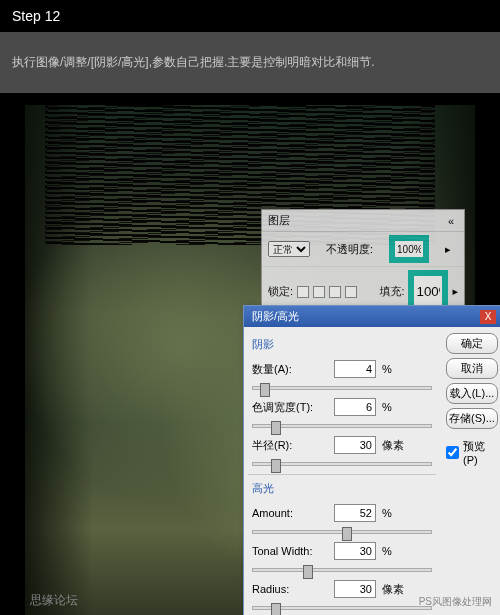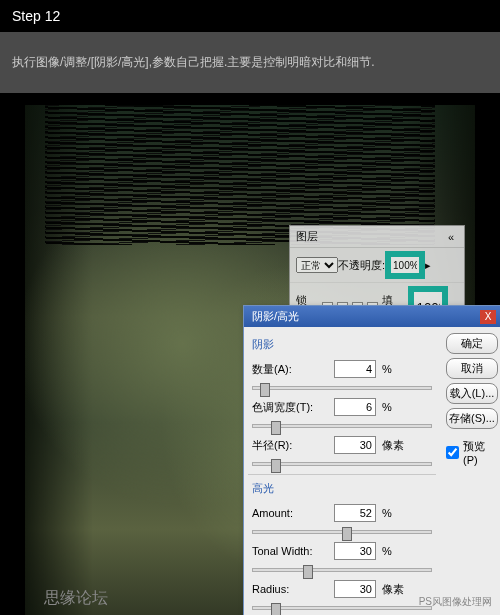--- a/index.html
+++ b/index.html
@@ -2,25 +2,25 @@
 <html><head>
 <meta charset="utf-8">
 <style>
 *{margin:0;padding:0;box-sizing:border-box;font-family:"Microsoft YaHei",SimSun,Arial,sans-serif}
 body{width:500px;height:615px;background:#000;overflow:hidden;position:relative}
 .step-title{background:#000;color:#fff;font-size:14px;padding:8px 12px}
 .step-desc{background:#4a4a4a;color:#ccc;font-size:12px;padding:22px 12px}
 .canvas-area{position:relative;margin:12px 25px 0;width:450px;height:530px;background:linear-gradient(180deg,#1a2a1e 0%,#2d3628 20%,#4a5238 40%,#3a4530 60%,#5a6240 80%,#2a3020 100%)}
 .canvas-area::before{content:"";position:absolute;inset:0;background:radial-gradient(ellipse at 35% 45%,#6b7850 0%,transparent 40%),radial-gradient(ellipse at 60% 60%,#7a8858 0%,transparent 35%),linear-gradient(90deg,#0a0f08 0%,transparent 15%),linear-gradient(-90deg,#0a0f08 0%,transparent 15%);opacity:.85}
 .hair{position:absolute;top:0;left:20px;right:40px;height:140px;background:repeating-linear-gradient(182deg,#000 0 2px,transparent 2px 5px),repeating-linear-gradient(178deg,#0a0a0a 0 1px,transparent 1px 4px);opacity:.9}
-.layers-panel{position:absolute;top:120px;right:10px;width:176px;background:#ececec;border:1px solid #9b9b9b;font-size:11px;z-index:5;opacity:.85}
+.layers-panel{position:absolute;top:104px;right:10px;width:204px;background:#ececec;border:1px solid #9b9b9b;font-size:11px;z-index:5;opacity:.85}
 .panel-header{display:flex;align-items:center;gap:4px;padding:3px 6px;border-bottom:1px solid #ccc}
 .panel-header span:first-child{flex:0 0 auto}
 .panel-close{margin-left:auto;cursor:pointer;padding:0 4px}
-.panel-row{display:flex;align-items:center;gap:0;padding:3px 6px;border-bottom:1px solid #ddd}
+.panel-row{display:flex;align-items:center;gap:16px;padding:3px 6px;border-bottom:1px solid #ddd}
 .panel-row select,.panel-row input{font-size:10px;height:16px}
 .mini-input{width:40px;border:6px solid #14b8a6;background:#fff;text-align:right;padding:8px 2px}
 .lock-row{display:flex;align-items:center;gap:4px;padding:3px 6px;border-bottom:1px solid #ddd}
 .ico{display:inline-block;width:12px;height:12px;border:1px solid #888;background:#fff}
 .dialog{position:absolute;top:200px;left:218px;width:262px;background:#ececec;border:1px solid #7090c0;z-index:10;font-size:11px;box-shadow:2px 2px 6px rgba(0,0,0,.3)}
 .dlg-title{background:linear-gradient(#4a77c4,#2d5aa8);color:#fff;padding:3px 8px;display:flex;align-items:center}
 .dlg-title-x{margin-left:auto;background:#d04030;color:#fff;width:16px;height:14px;text-align:center;line-height:13px;font-size:10px;cursor:pointer}
 .dlg-body{display:flex}
 .dlg-main{flex:1;padding:6px 8px}
 .dlg-side{width:64px;padding:6px 6px;display:flex;flex-direction:column;gap:4px}
@@ -32,21 +32,21 @@
 .unit{width:26px}
 .slider{height:4px;background:#dcdcdc;border:1px solid #aaa;position:relative;margin:0 0 8px 0}
 .slider::after{content:"";position:absolute;top:-4px;width:8px;height:12px;background:#bfbfbf;border:1px solid #666}
 .s-left::after{left:4%}
 .s-q::after{left:10%}
 .s-52::after{left:50%}
 .s-30::after{left:28%}
 .hr{border:0;border-top:1px solid #c8c8c8;margin:6px -4px}
 .chk{display:flex;align-items:center;gap:4px}
 .watermark{position:absolute;bottom:6px;right:8px;color:#888;font-size:10px;z-index:20}
-.watermark-left{position:absolute;bottom:6px;left:44px;color:#888;font-size:16px;z-index:20}
+.watermark-left{position:absolute;bottom:6px;left:30px;color:#888;font-size:12px;z-index:20}
 .ink{position:absolute;bottom:40px;right:24px;width:30px;height:30px;background:radial-gradient(circle,#000 35%,transparent 70%);z-index:3}
 </style>
 </head>
 <body>
 
 <div class="step-title">Step 12</div>
 <div class="step-desc">执行图像/调整/[阴影/高光],参数自己把握.主要是控制明暗对比和细节.</div>
 
 <div class="canvas-area">
   <div class="hair"></div>

